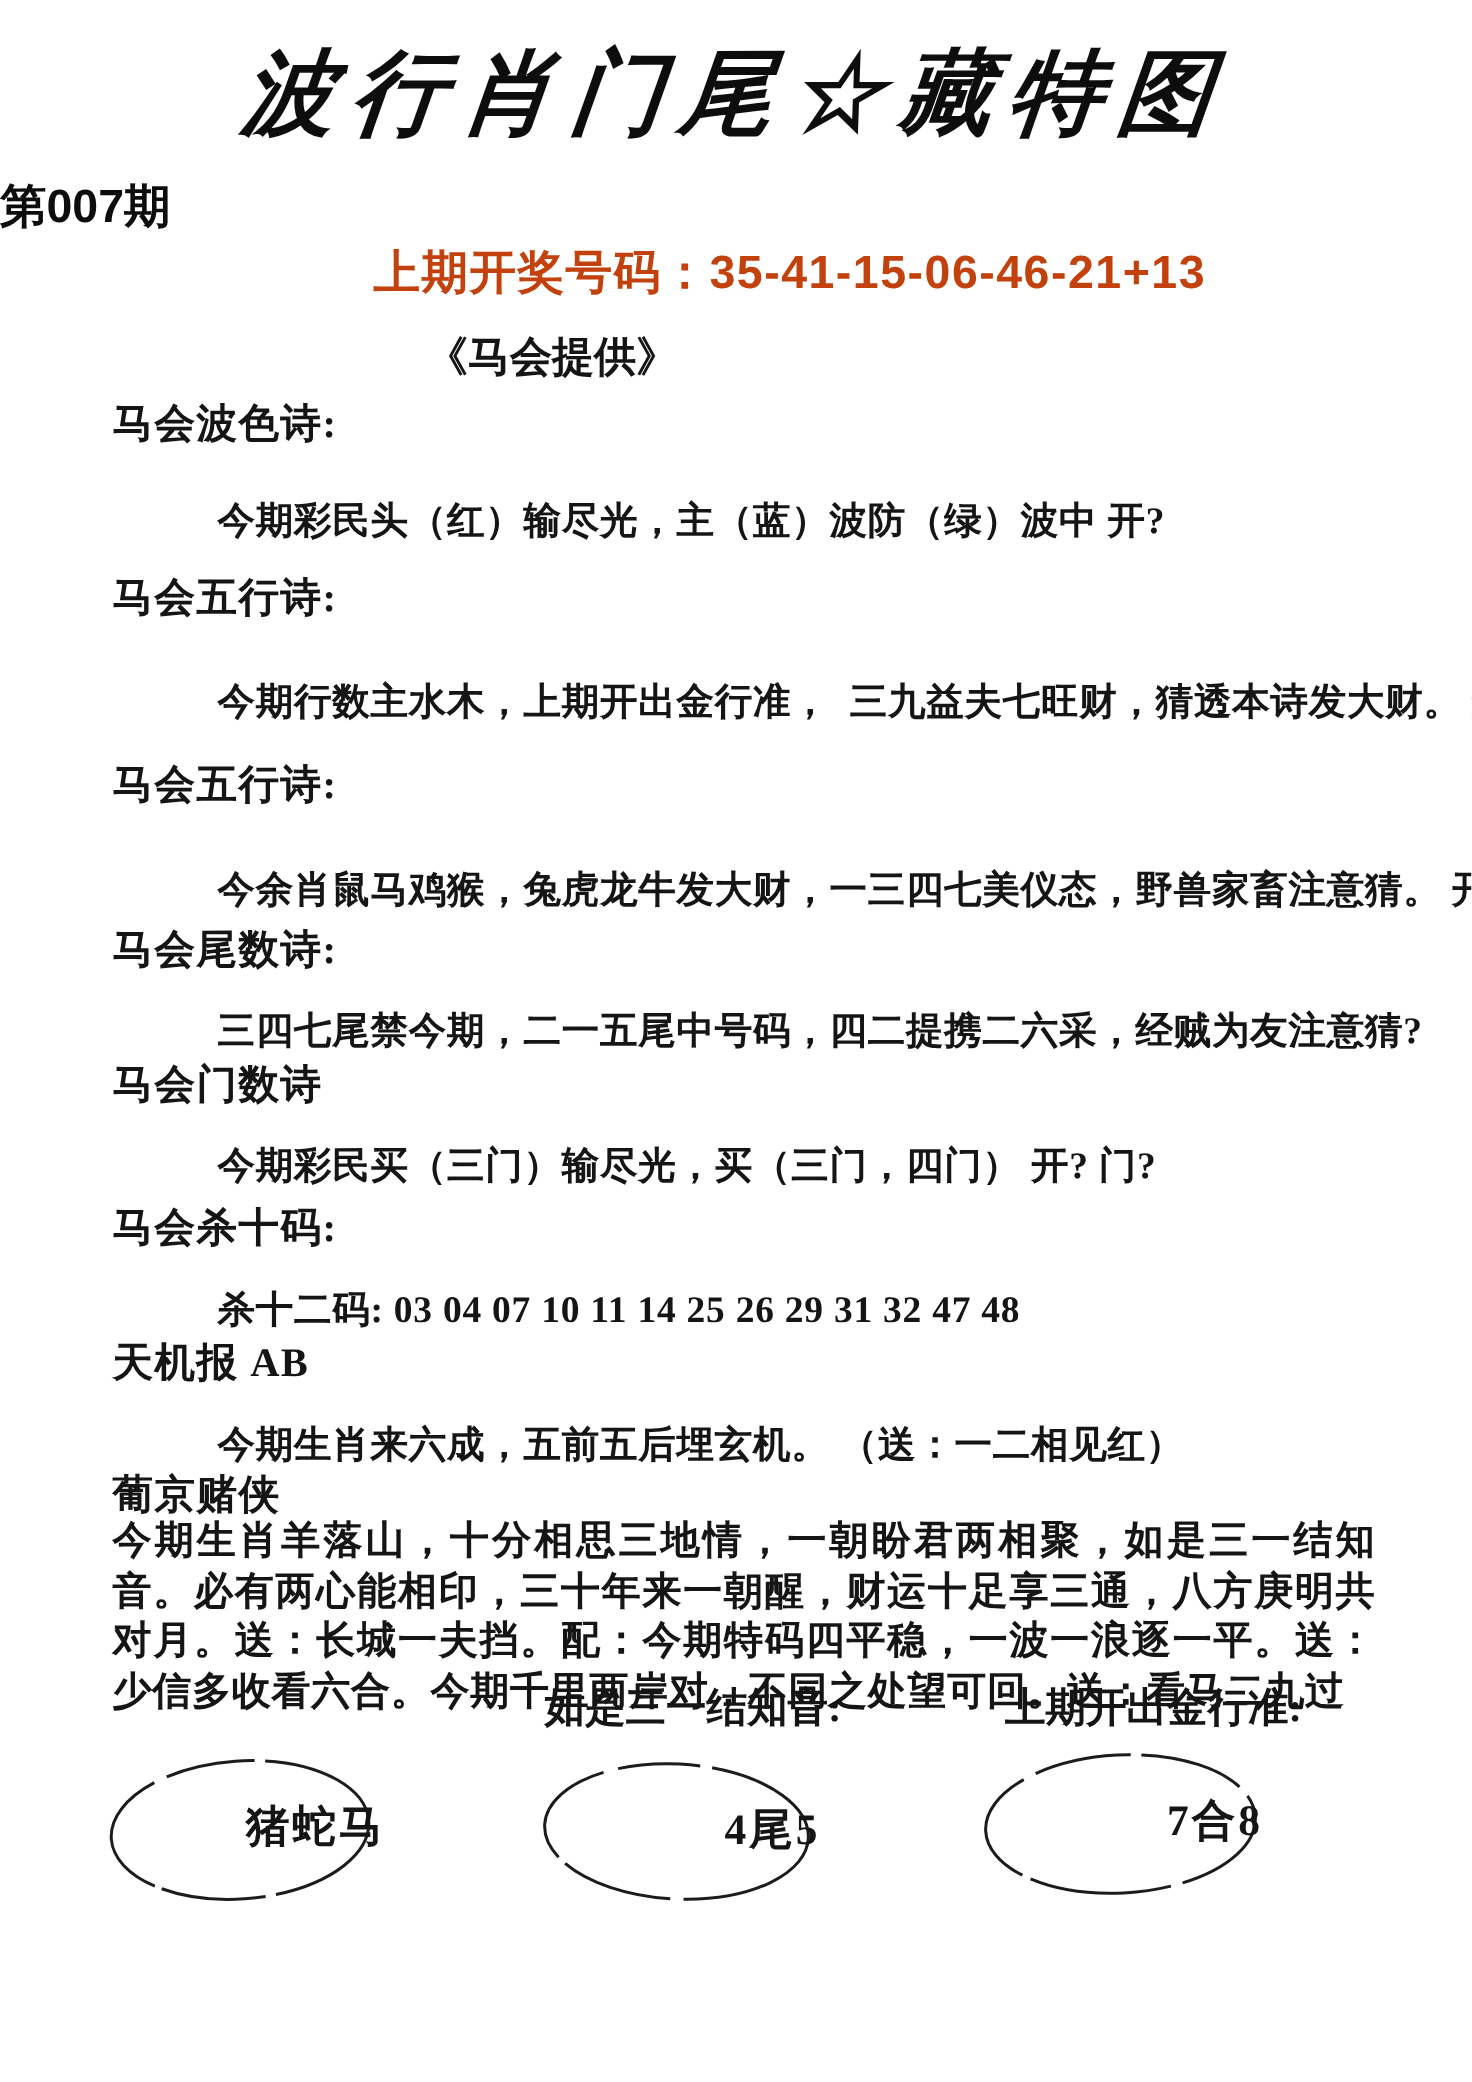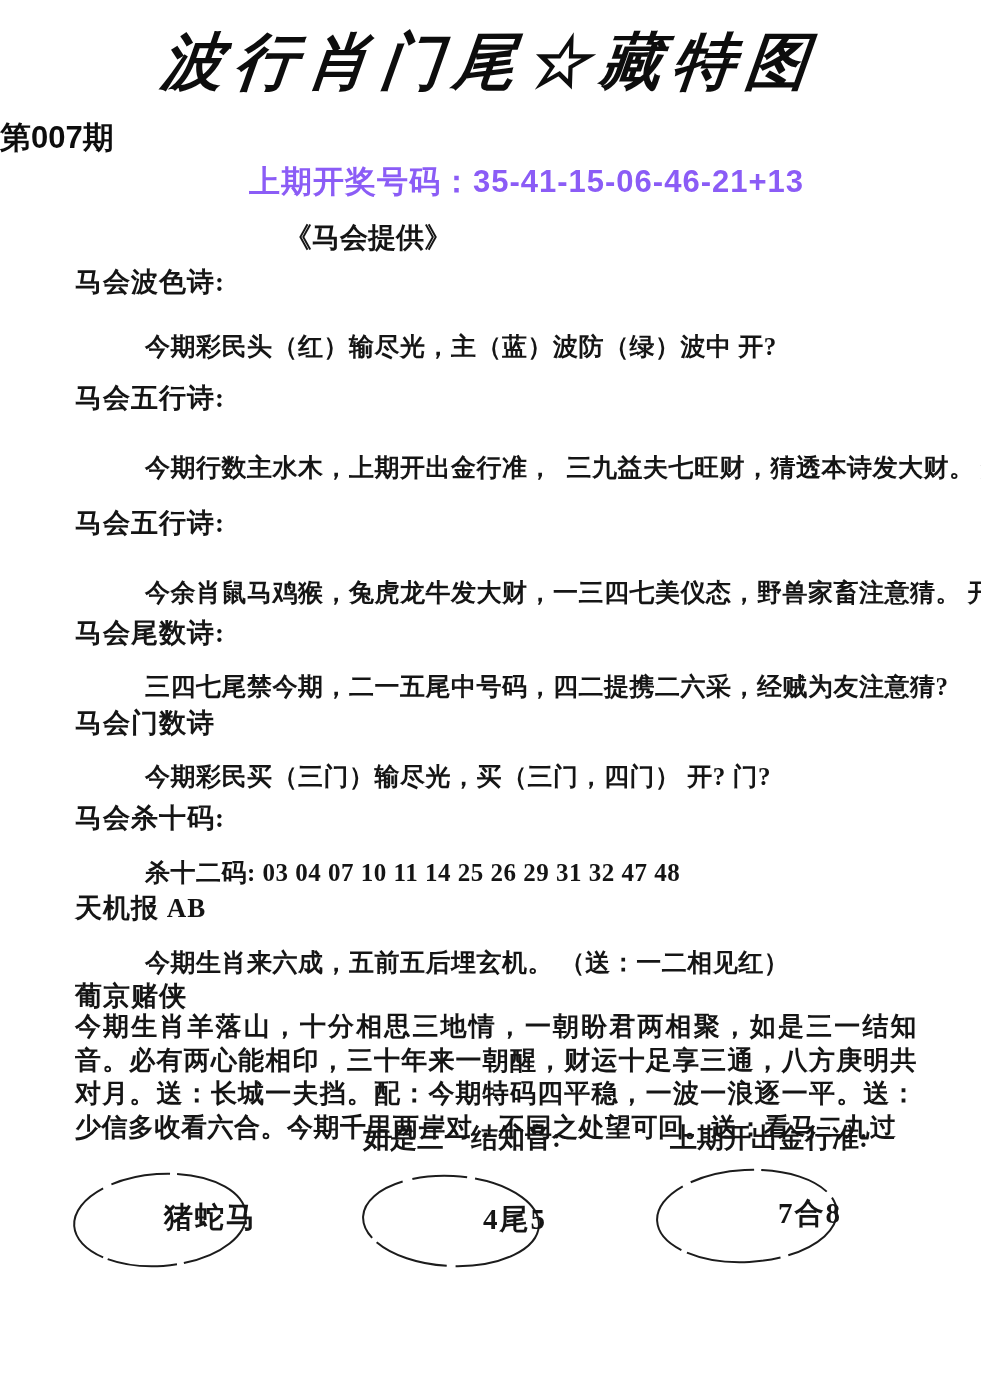--- a/index.html
+++ b/index.html
@@ -34,21 +34,21 @@
     color:#0d0d0d;
   }
   .lastdraw{
     position:absolute;
     left:0; right:0; top:161px;
     padding-left:72px;
     text-align:center;
     font-size:31px;
     font-weight:bold;
     letter-spacing:1px;
-    color:#8b5cf6;
+    color:#c2410c;
     font-family:"Liberation Sans","DejaVu Sans",sans-serif;
     white-space:pre;
   }
   .source{
     position:absolute;
     left:284px; top:219px;
     font-size:28px;
     font-weight:bold;
   }
   .sec{

